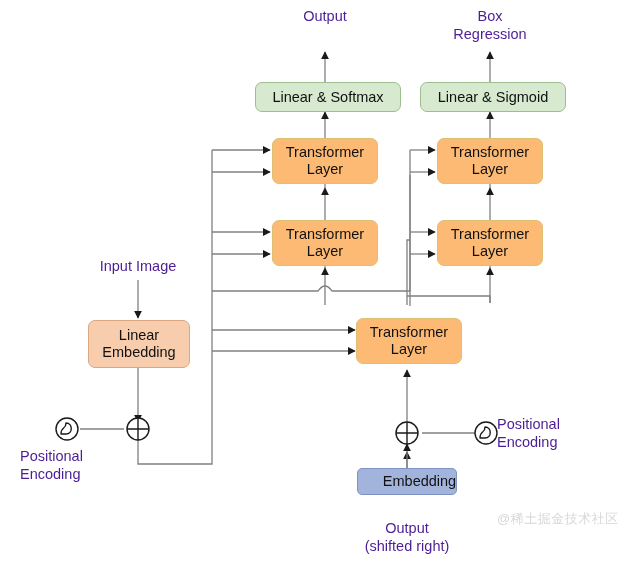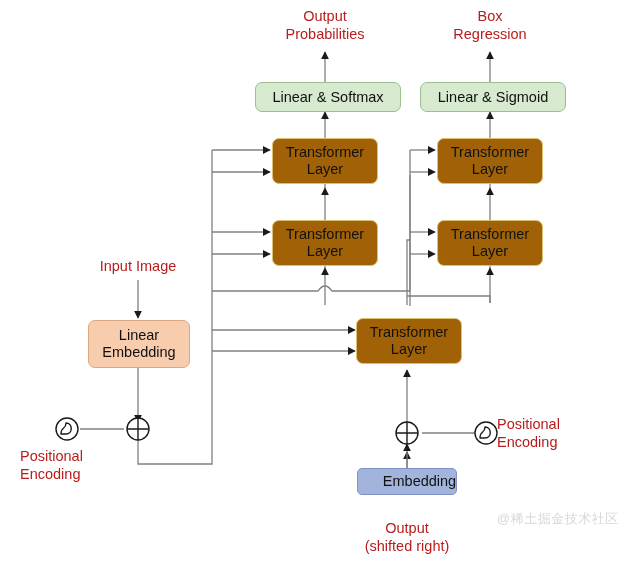--- a/index.html
+++ b/index.html
@@ -36,38 +36,38 @@
     font-size: 14.5px;
     line-height: 17px;
     color: #111111;
     z-index: 3;
   }
   .node.green {
     background: #d7ead0;
     border-color: #9bbf8e;
   }
   .node.yellow {
-    background: #a16207;
+    background: #fdba74;
     border-color: #dcc074;
   }
   .node.orange {
     background: #f8cdad;
     border-color: #dba882;
   }
   .node.blue {
     background: #a3b4dc;
     border-color: #7e92c4;
     border-radius: 5px;
   }
   .label {
     position: absolute;
     text-align: center;
     font-size: 14.5px;
     line-height: 17.5px;
-    color: #b91c1c;
+    color: #4c1d95;
     z-index: 3;
   }
   .watermark {
     position: absolute;
     font-size: 13px;
     color: #d8d8d8;
     letter-spacing: 0.5px;
     z-index: 3;
     white-space: nowrap;
   }
@@ -152,21 +152,20 @@
     <path d="M 15 4 L 15 26 M 4 15 L 26 15" stroke="#1a1a1a" stroke-width="1.4"></path>
   </svg>
 
   <svg class="plus-icon" style="left:392px; top:418px;" width="30" height="30">
     <circle cx="15" cy="15" r="11" fill="#ffffff" stroke="#1a1a1a" stroke-width="1.4"></circle>
     <path d="M 15 4 L 15 26 M 4 15 L 26 15" stroke="#1a1a1a" stroke-width="1.4"></path>
   </svg>
 
   <div class="label" style="left:255px; top:8px; width:140px;">
     <div>Output</div>
-    <div>Probabilities</div>
   </div>
 
   <div class="label" style="left:78px; top:258px; width:120px;">
     <div>Input Image</div>
   </div>
 
   <div class="label" style="left:420px; top:8px; width:140px;">
     <div>Box</div>
     <div>Regression</div>
   </div>

